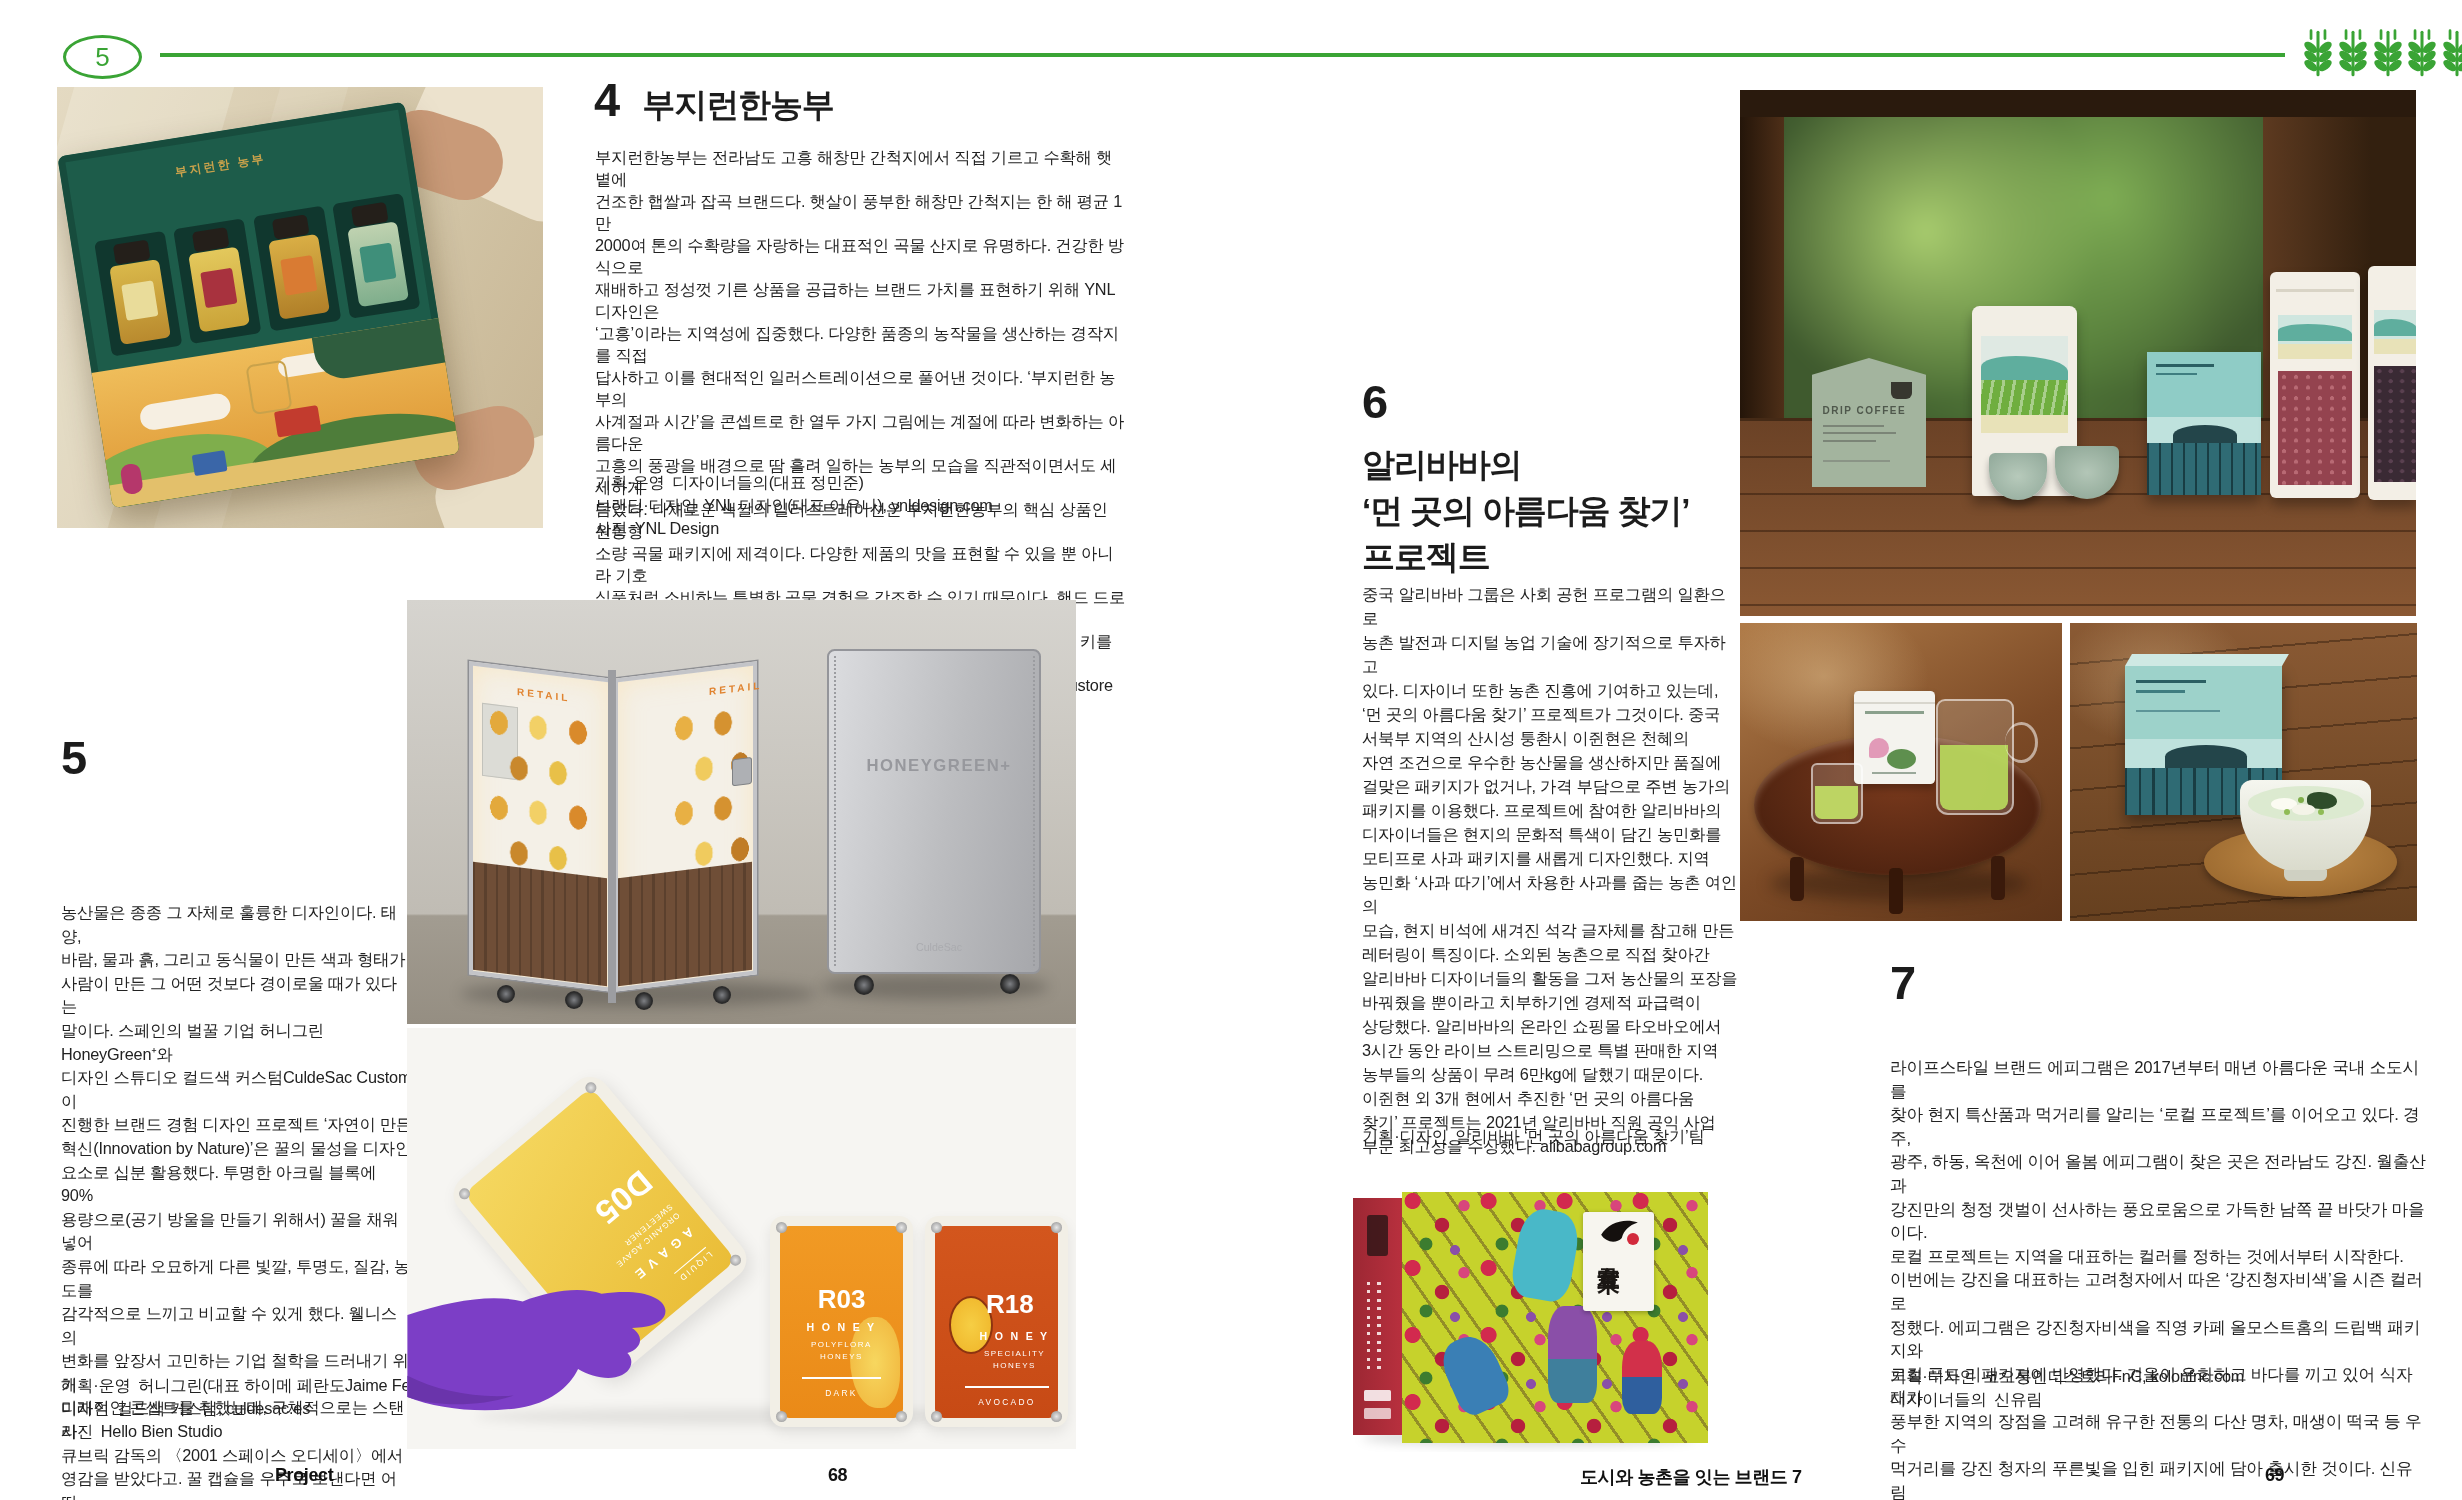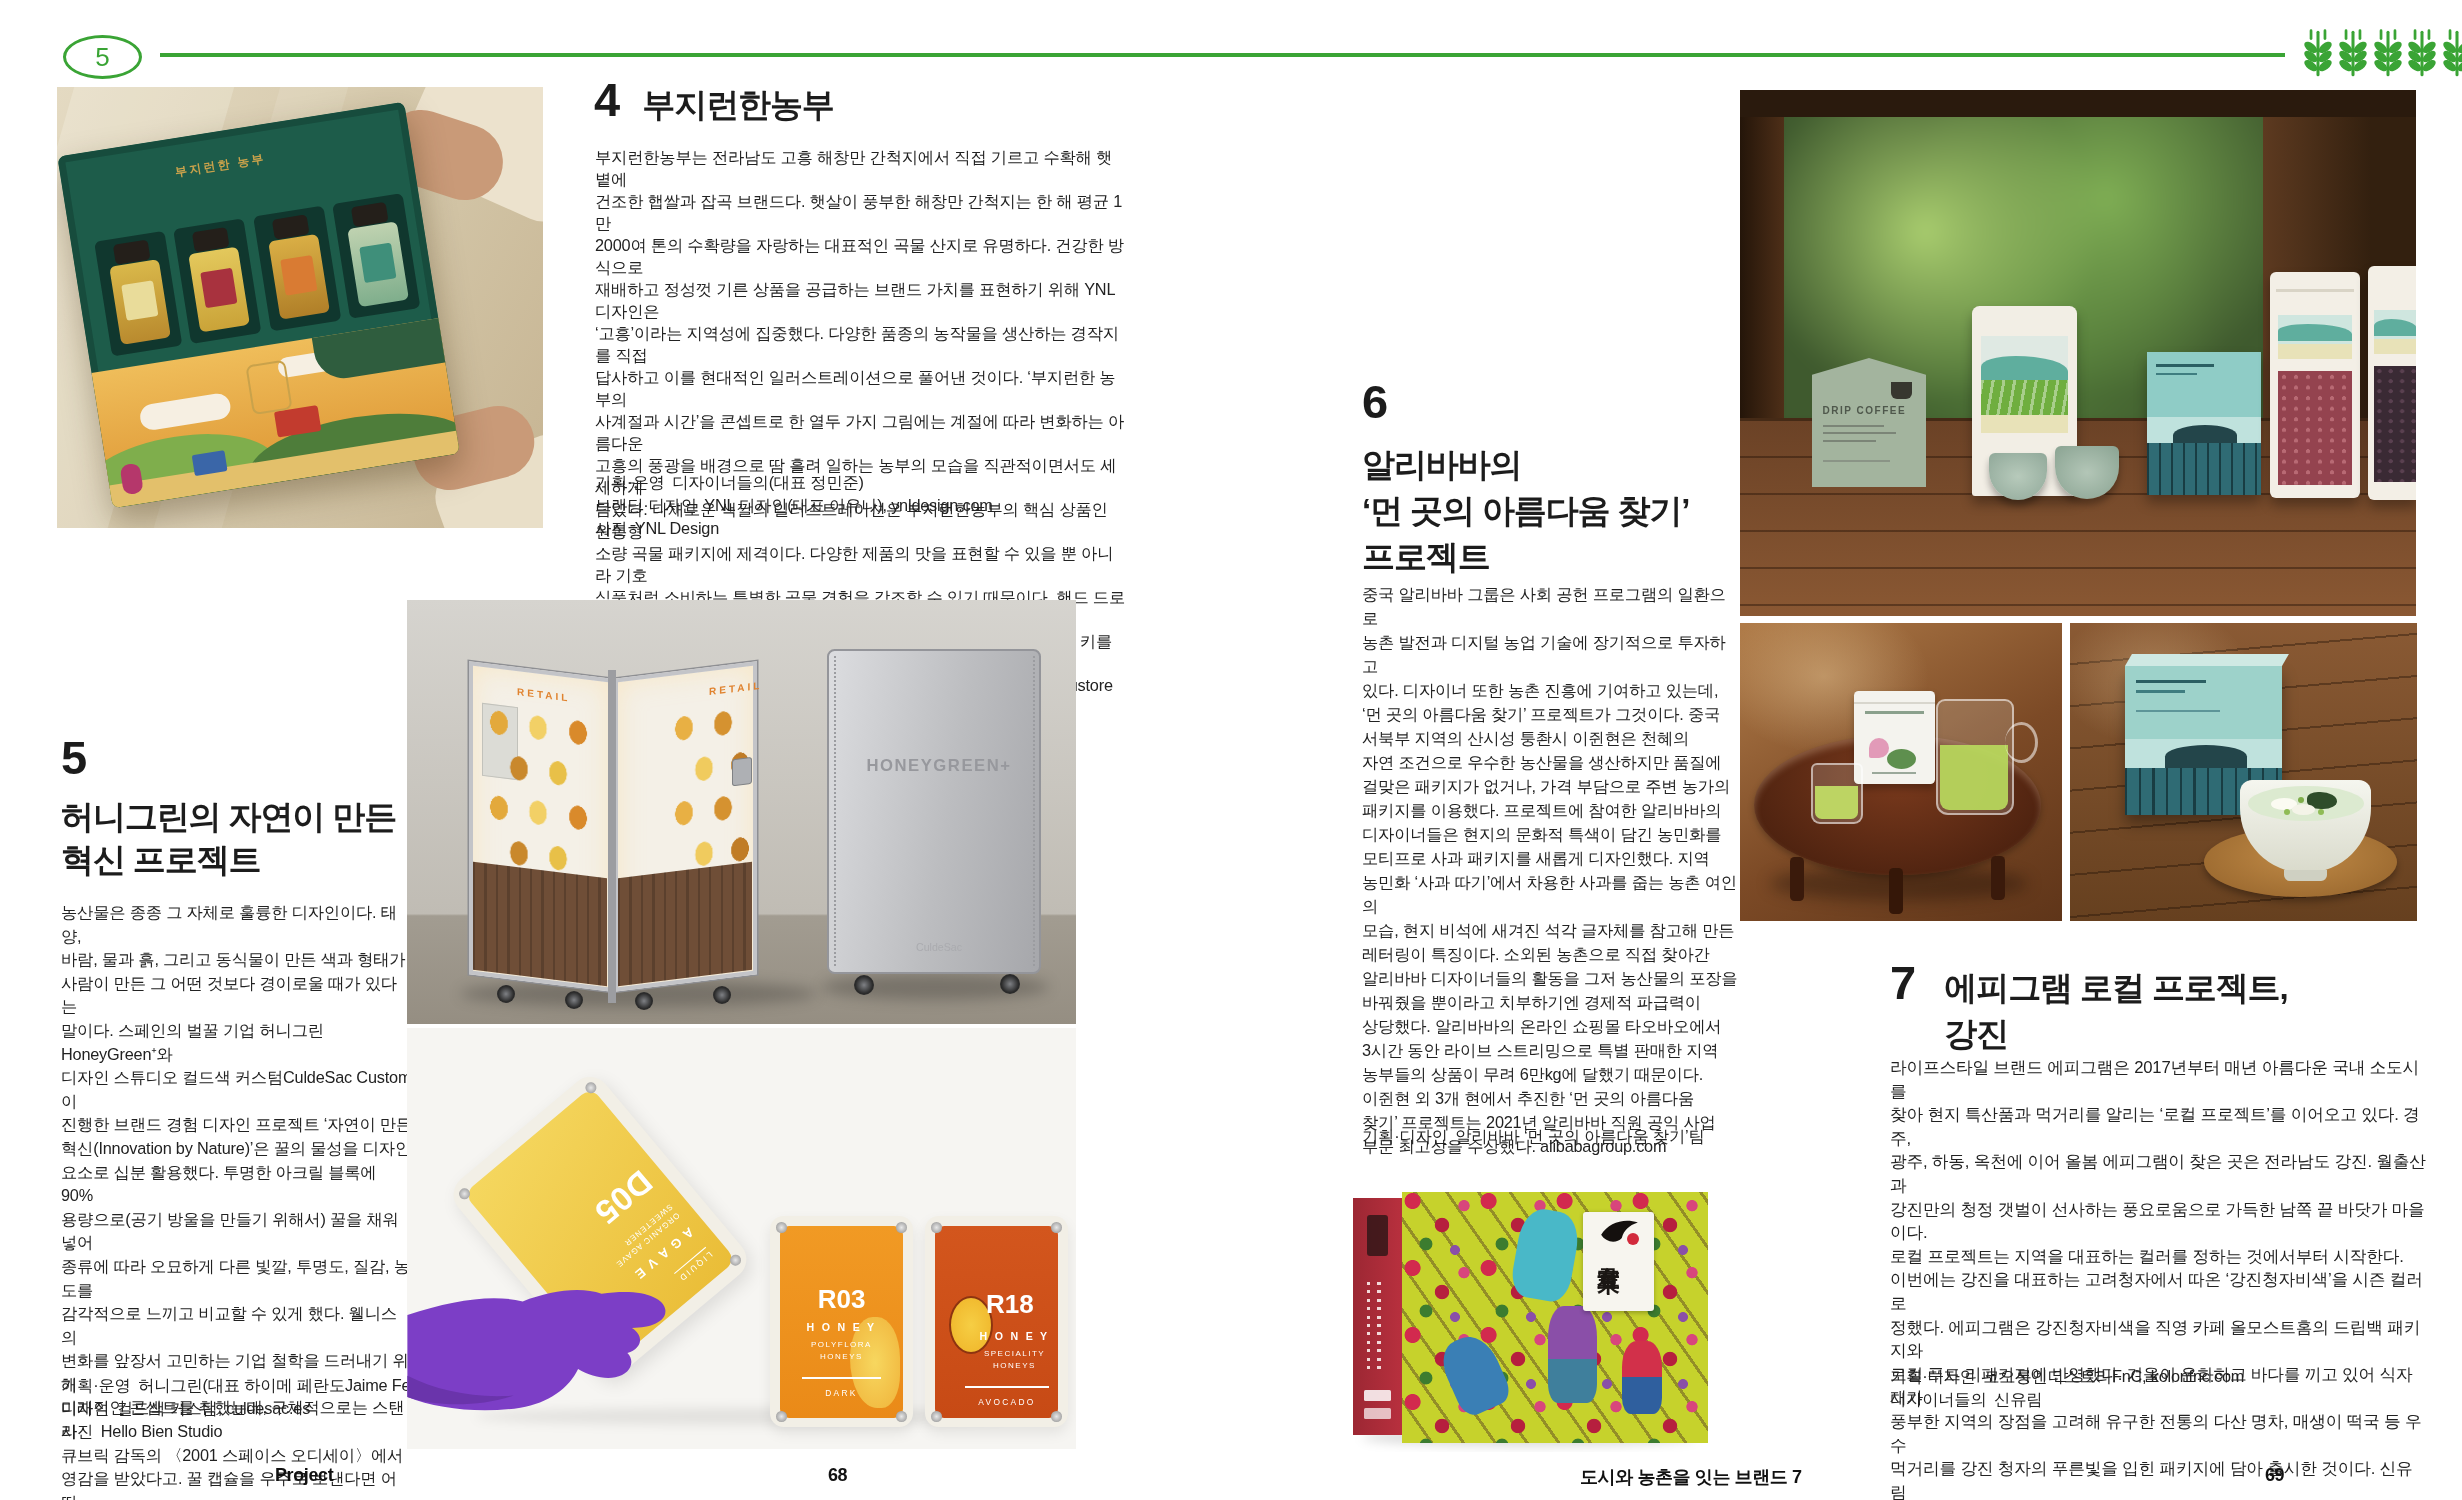--- a/index.html
+++ b/index.html
@@ -164,22 +164,20 @@
 식품처럼 소비하는 특별한 곡물 경험을 강조할 수 있기 때문이다. 핸드 드로잉
 스타일의 로고는 전통적으로 곡식에서 티끌을 골라내는 데 사용했던 키를 기본
 형태로 해 잘 여문 햅쌀의 형상을 장식적 요소로 활용했다. @nongbustore</div>
   <div class="credits" style="left:595px;top:471px">
     <div><b>기획·운영</b><span>디자이너들의(대표 정민준)</span></div>
     <div><b>브랜딩·디자인</b><span>YNL 디자인(대표 이유나), ynldesign.com</span></div>
     <div><b>사진</b><span>YNL Design</span></div>
   </div>
 
   <div class="sec-num abs" style="left:61px;top:734px">5</div>
-  <div class="big-title" style="left:61px;top:795px;font-size:33px;line-height:43px">허니그린의 자연이 만든
-혁신 프로젝트</div>
   <div class="bodytext" style="left:61px;top:901px;width:351px">농산물은 종종 그 자체로 훌륭한 디자인이다. 태양,
 바람, 물과 흙, 그리고 동식물이 만든 색과 형태가
 사람이 만든 그 어떤 것보다 경이로울 때가 있다는
 말이다. 스페인의 벌꿀 기업 허니그린HoneyGreen⁺와
 디자인 스튜디오 컬드색 커스텀CuldeSac Custom이
 진행한 브랜드 경험 디자인 프로젝트 ‘자연이 만든
 혁신(Innovation by Nature)’은 꿀의 물성을 디자인
 요소로 십분 활용했다. 투명한 아크릴 블록에 90%
 용량으로(공기 방울을 만들기 위해서) 꿀을 채워 넣어
 종류에 따라 오묘하게 다른 빛깔, 투명도, 질감, 농도를
@@ -445,22 +443,20 @@
         <div style="left:50px;top:10.6px;width:6.8px;height:6.8px;background:#7fae4a;border-radius:50%"></div>
         <div style="left:70px;top:23px;width:6px;height:6px;background:#8fbc55;border-radius:50%"></div>
         <div style="left:36px;top:23px;width:6px;height:6px;background:#8fbc55;border-radius:50%"></div>
       </div>
       <div style="left:44px;top:90px;width:43px;height:10.6px;background:#cfd0c2;border-radius:0 0 6px 6px"></div>
     </div>
   </div>
 
   <div class="sec-head" style="left:1890px;top:959px;gap:29px">
     <span class="sec-num">7</span>
-    <span class="sec-title" style="line-height:46px">에피그램 로컬 프로젝트,
-강진</span>
   </div>
   <div class="bodytext" style="left:1890px;top:1056px;width:536px;font-size:16.7px">라이프스타일 브랜드 에피그램은 2017년부터 매년 아름다운 국내 소도시를
 찾아 현지 특산품과 먹거리를 알리는 ‘로컬 프로젝트’를 이어오고 있다. 경주,
 광주, 하동, 옥천에 이어 올봄 에피그램이 찾은 곳은 전라남도 강진. 월출산과
 강진만의 청정 갯벌이 선사하는 풍요로움으로 가득한 남쪽 끝 바닷가 마을이다.
 로컬 프로젝트는 지역을 대표하는 컬러를 정하는 것에서부터 시작한다.
 이번에는 강진을 대표하는 고려청자에서 따온 ‘강진청자비색’을 시즌 컬러로
 정했다. 에피그램은 강진청자비색을 직영 카페 올모스트홈의 드립백 패키지와
 로컬 푸드 리패키지에 반영했다. 겨울이 온화하고 바다를 끼고 있어 식자재가
 풍부한 지역의 장점을 고려해 유구한 전통의 다산 명차, 매생이 떡국 등 우수

